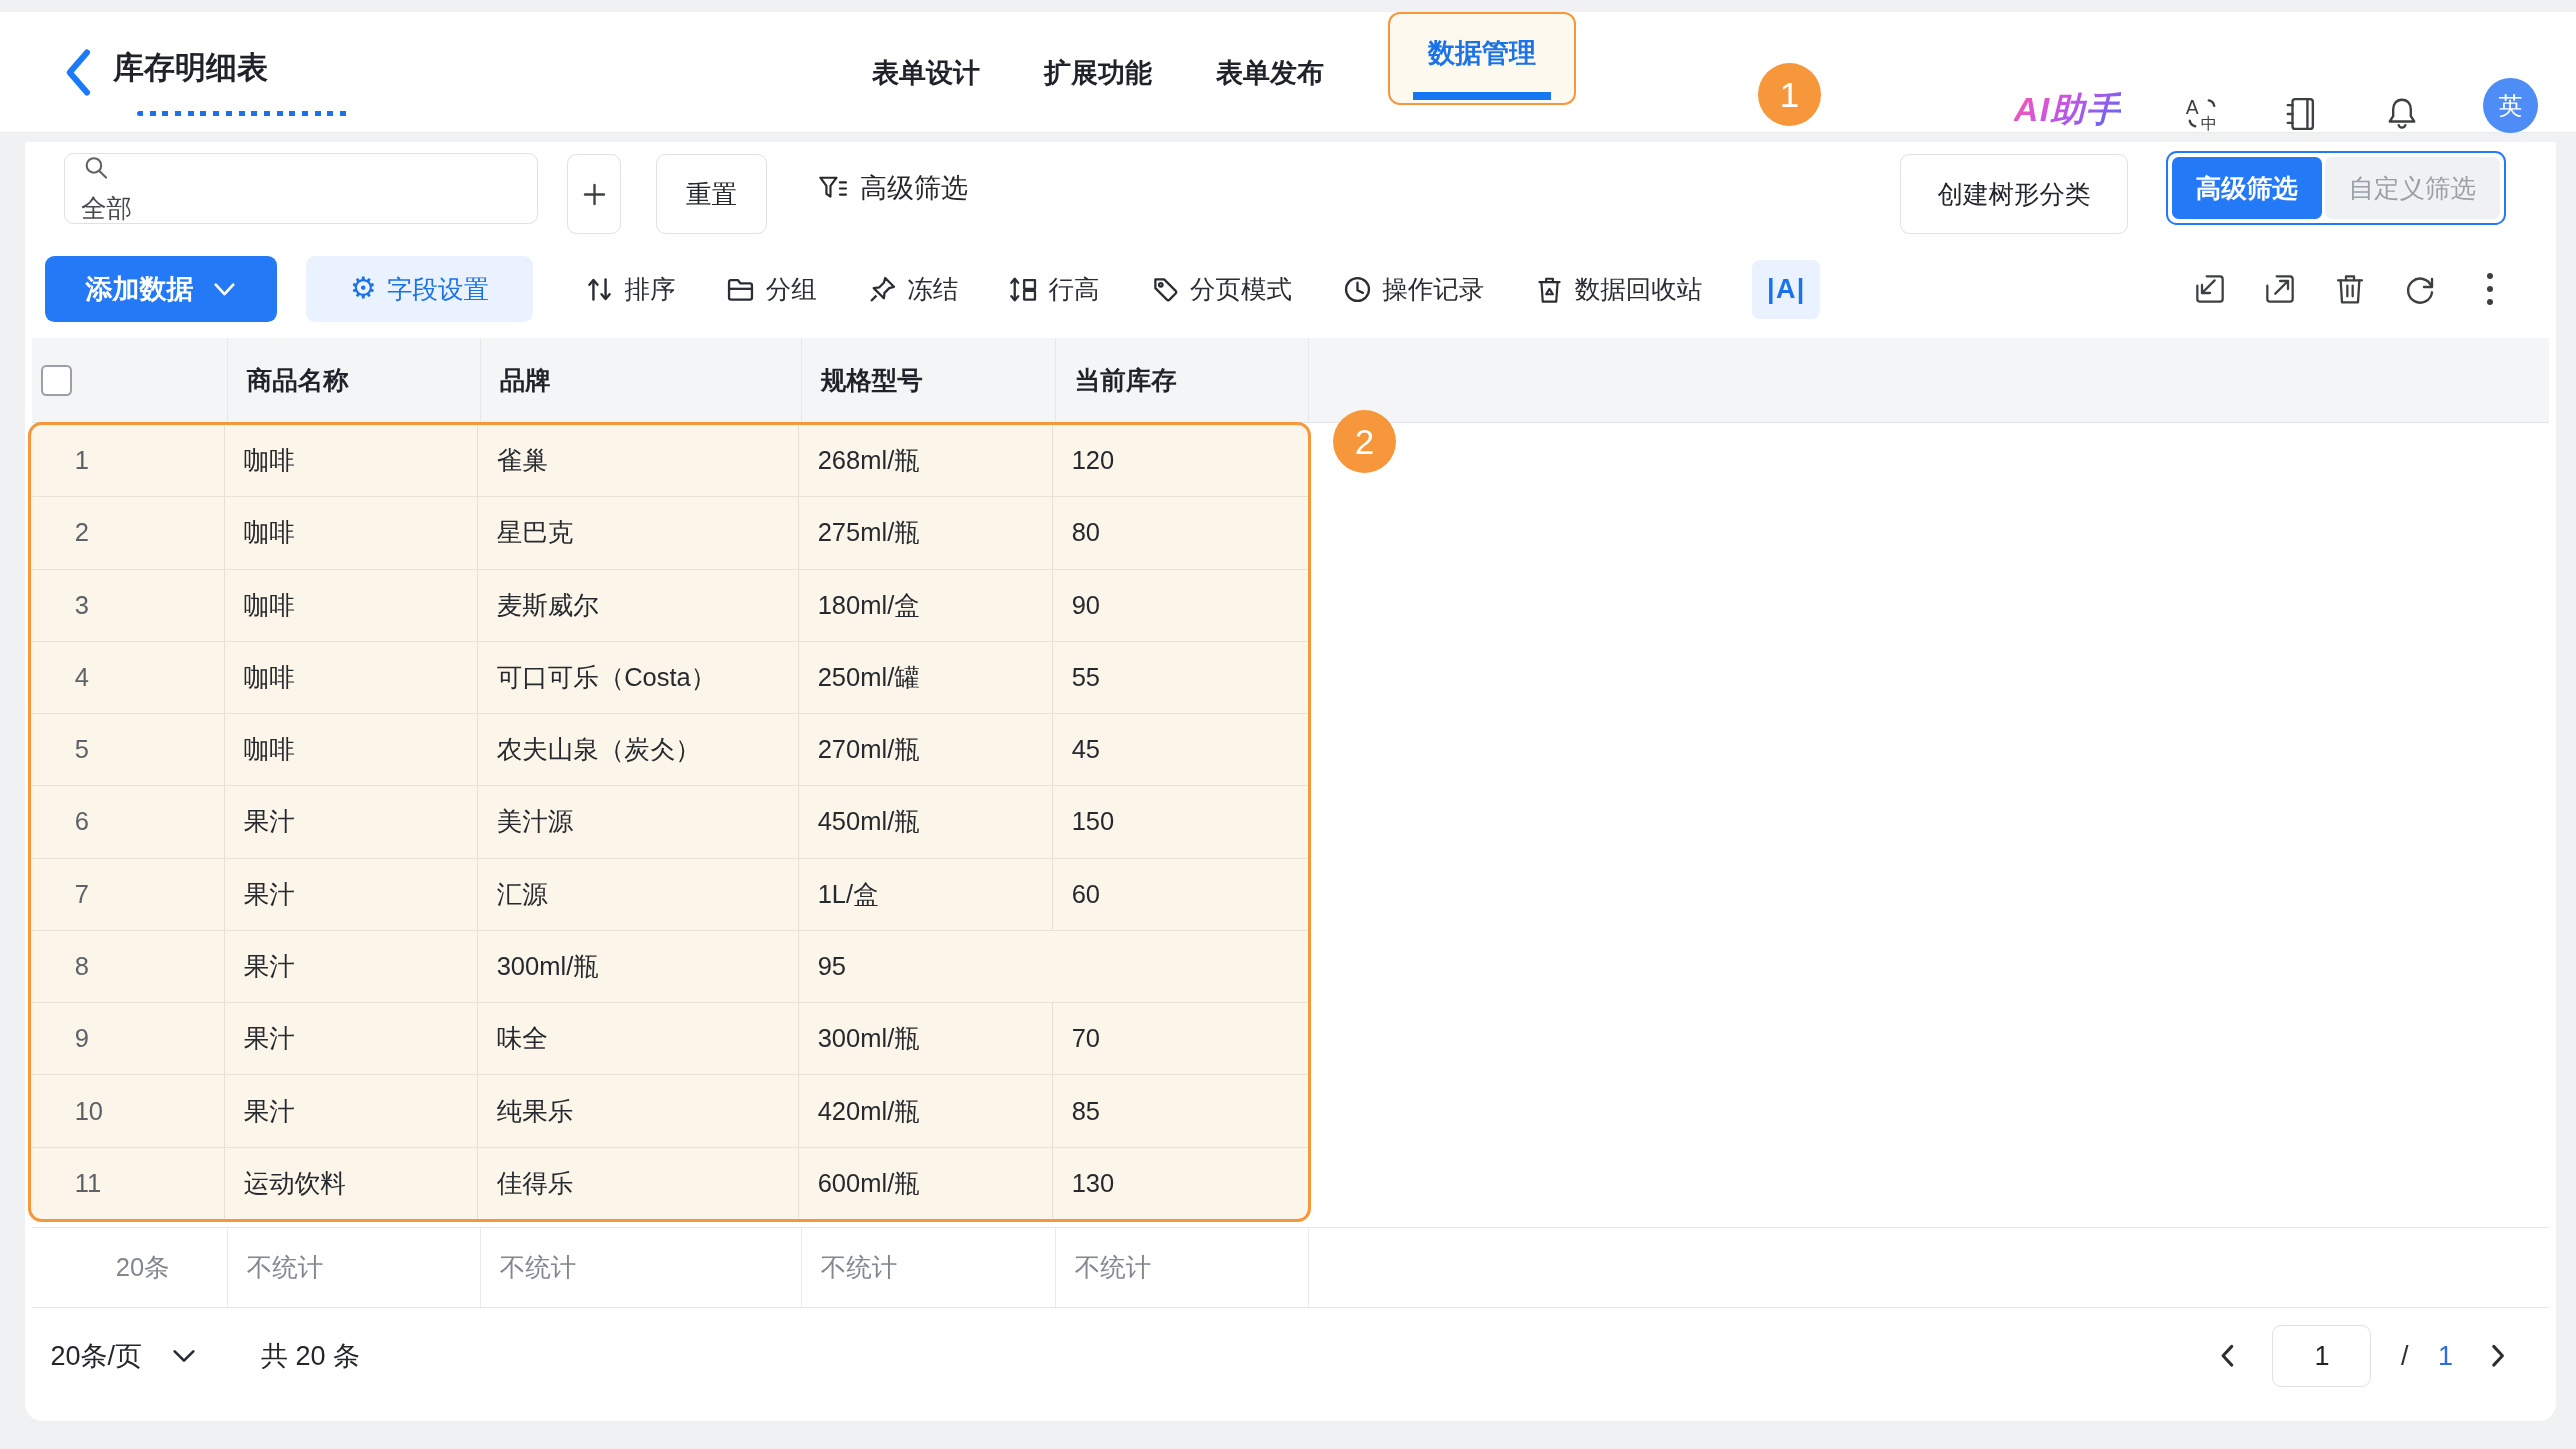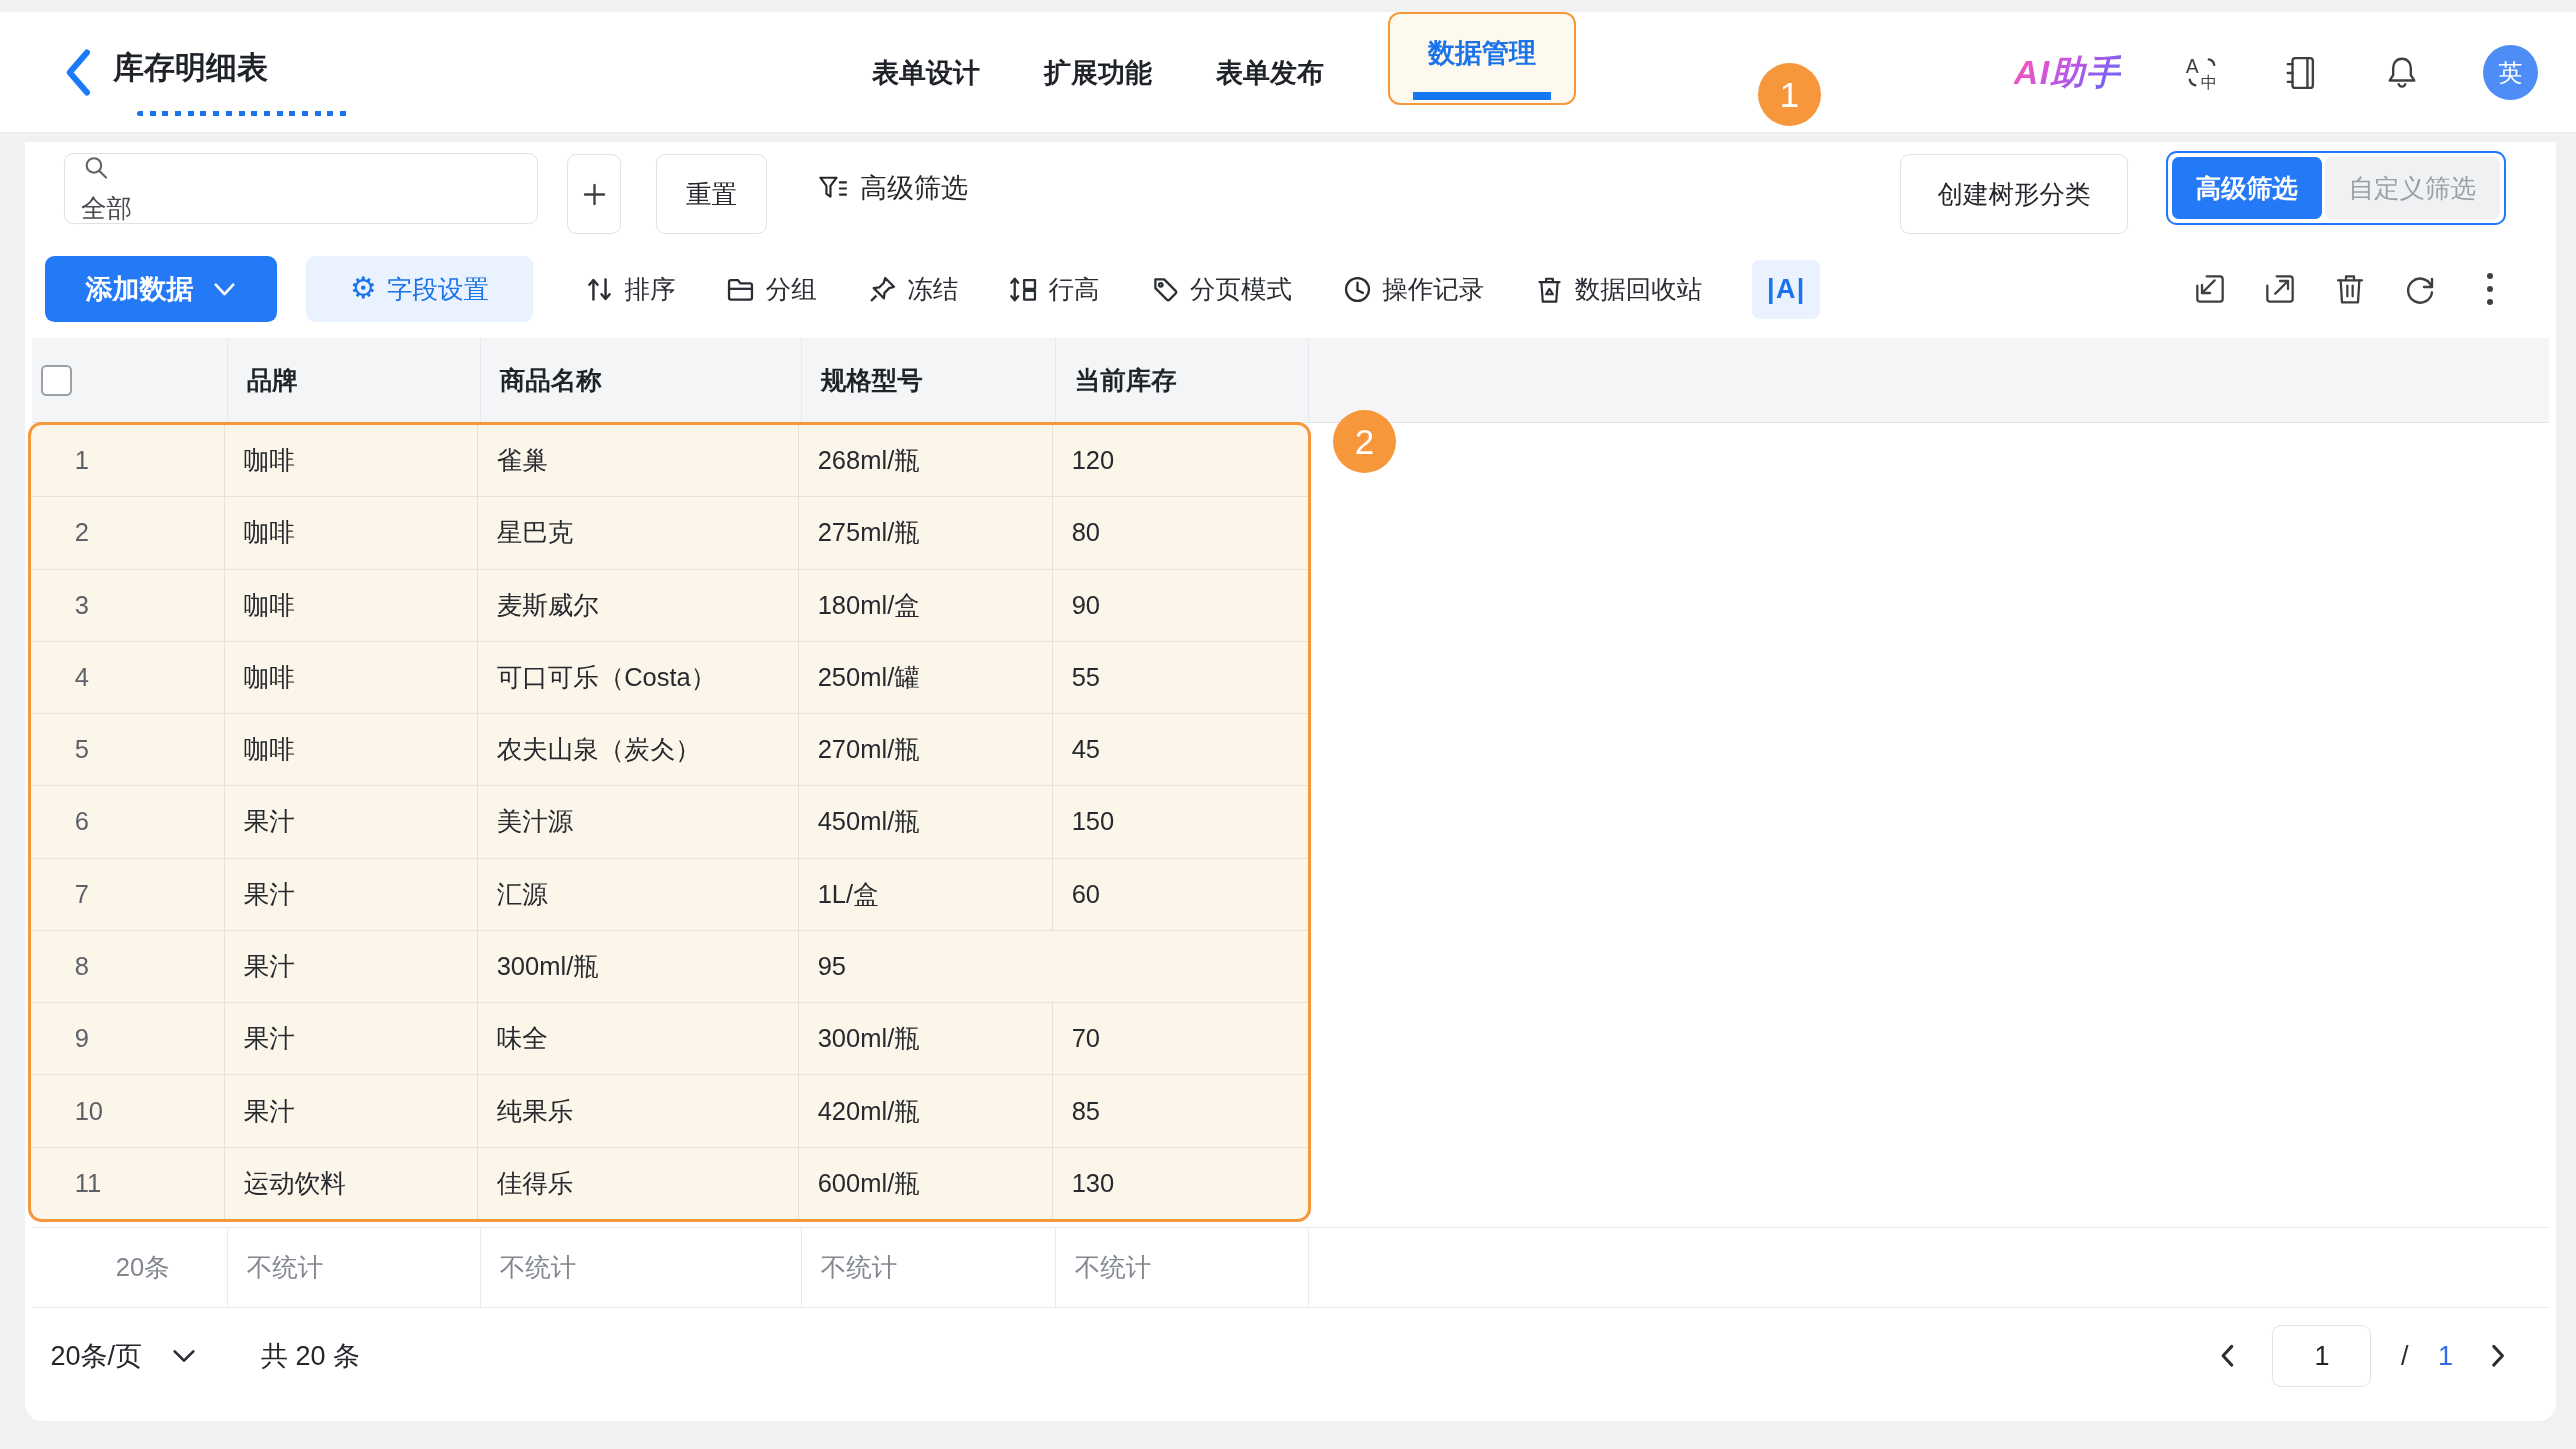--- a/index.html
+++ b/index.html
@@ -54,21 +54,21 @@
     content:"";position:absolute;left:50%;transform:translateX(-50%);
     bottom:2.7px;width:138px;height:8.7px;background:#1677f4;
   }
   .step-badge{
     position:absolute;border-radius:50%;background:var(--orange);color:#fff;
     display:flex;align-items:center;justify-content:center;
     font-size:35px;font-weight:500;z-index:5;
   }
   .badge-1{left:1758px;top:51px;width:63px;height:63px;}
   .topbar-right{
-    position:absolute;right:38px;top:0;height:121px;display:flex;align-items:center;gap:62px;
+    position:absolute;right:38px;top:0;height:121px;display:flex;align-items:flex-end;gap:62px;
   }
   .ai-logo{
     font-size:34px;font-weight:800;font-style:italic;letter-spacing:1.3px;
     background:linear-gradient(135deg,#fd58ab 5%,#c654e6 45%,#5a68f3 95%);
     -webkit-background-clip:text;background-clip:text;color:transparent;cursor:pointer;
   }
   .top-icon{width:38px;height:38px;cursor:pointer;}
   .avatar{
     width:55px;height:55px;border-radius:50%;background:#4e8df6;color:#fff;
     display:flex;align-items:center;justify-content:center;font-size:24px;cursor:pointer;
@@ -393,22 +393,22 @@
           <i></i>
         </div>
     </div>
   </div>
 
   <div class="grid-header">
     <div class="header-grid">
       <div class="hcell hcell-check">
         <div class="checkbox"></div>
       </div>
+      <div class="hcell">商品名称</div>
       <div class="hcell">品牌</div>
-      <div class="hcell">商品名称</div>
       <div class="hcell">规格型号</div>
       <div class="hcell">当前库存</div>
     </div>
   </div>
 
   <div class="data-region" id="rows">
     <div class="drow">
       <div class="dcell dcell-no">1</div>
       <div class="dcell">咖啡</div>
       <div class="dcell">雀巢</div>

